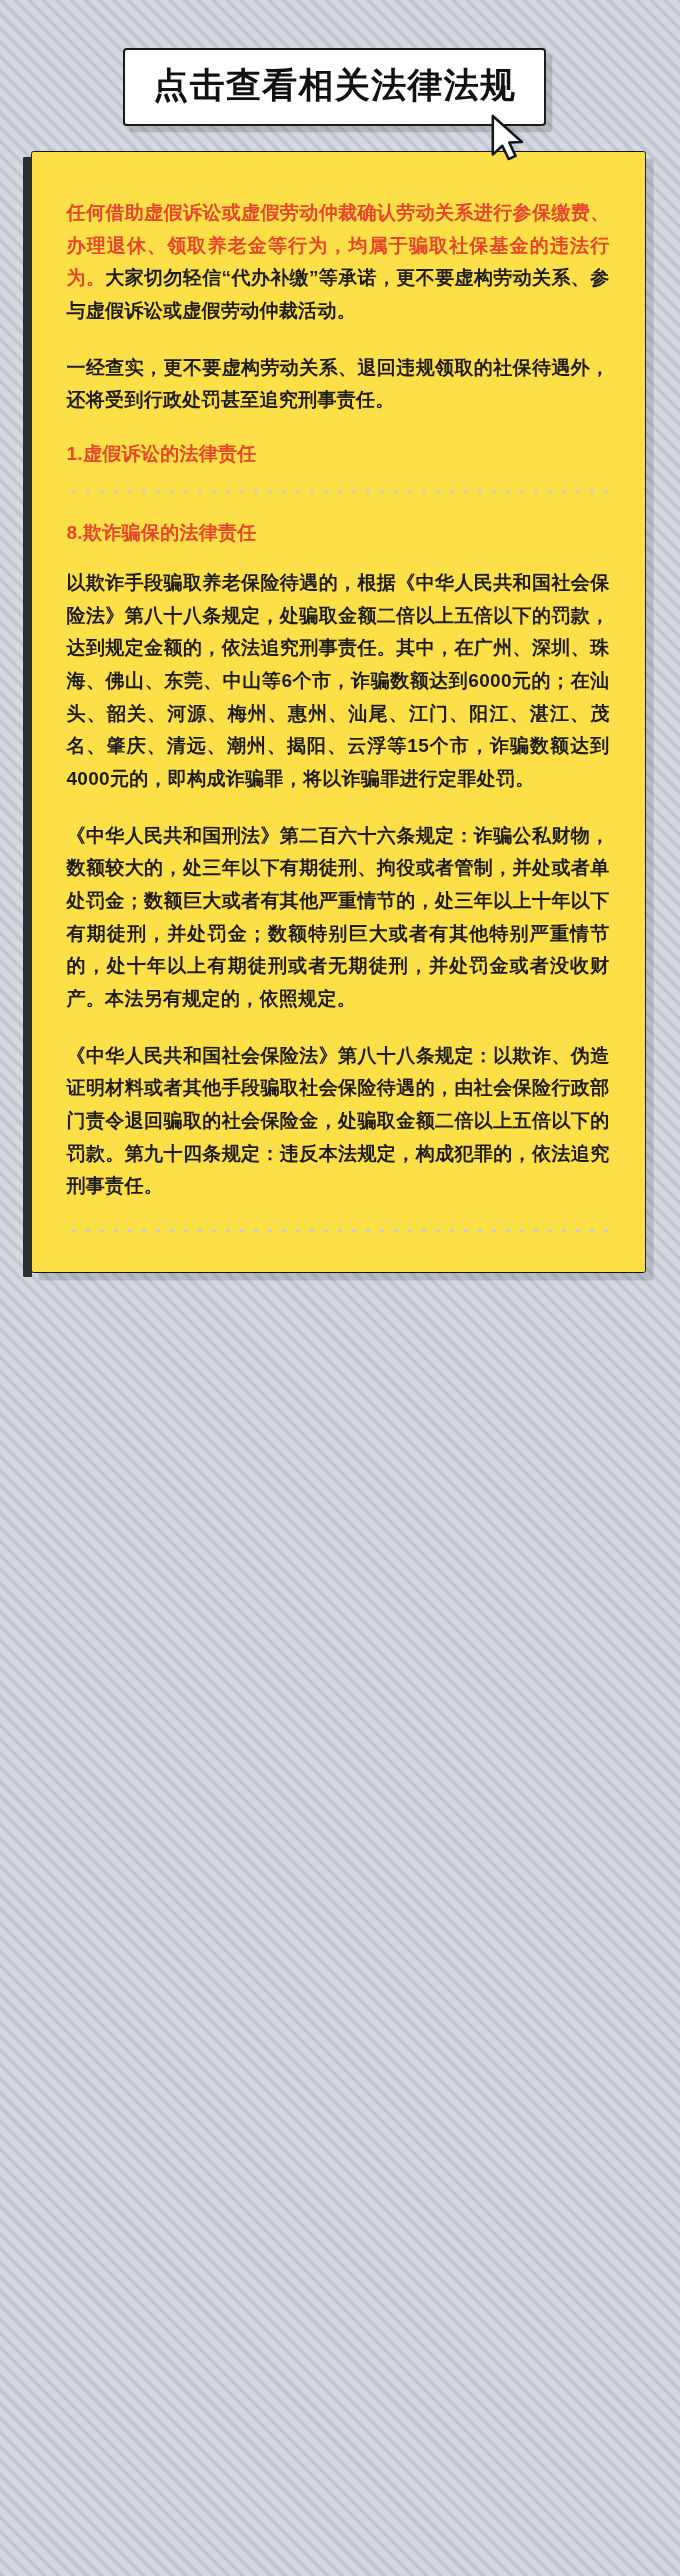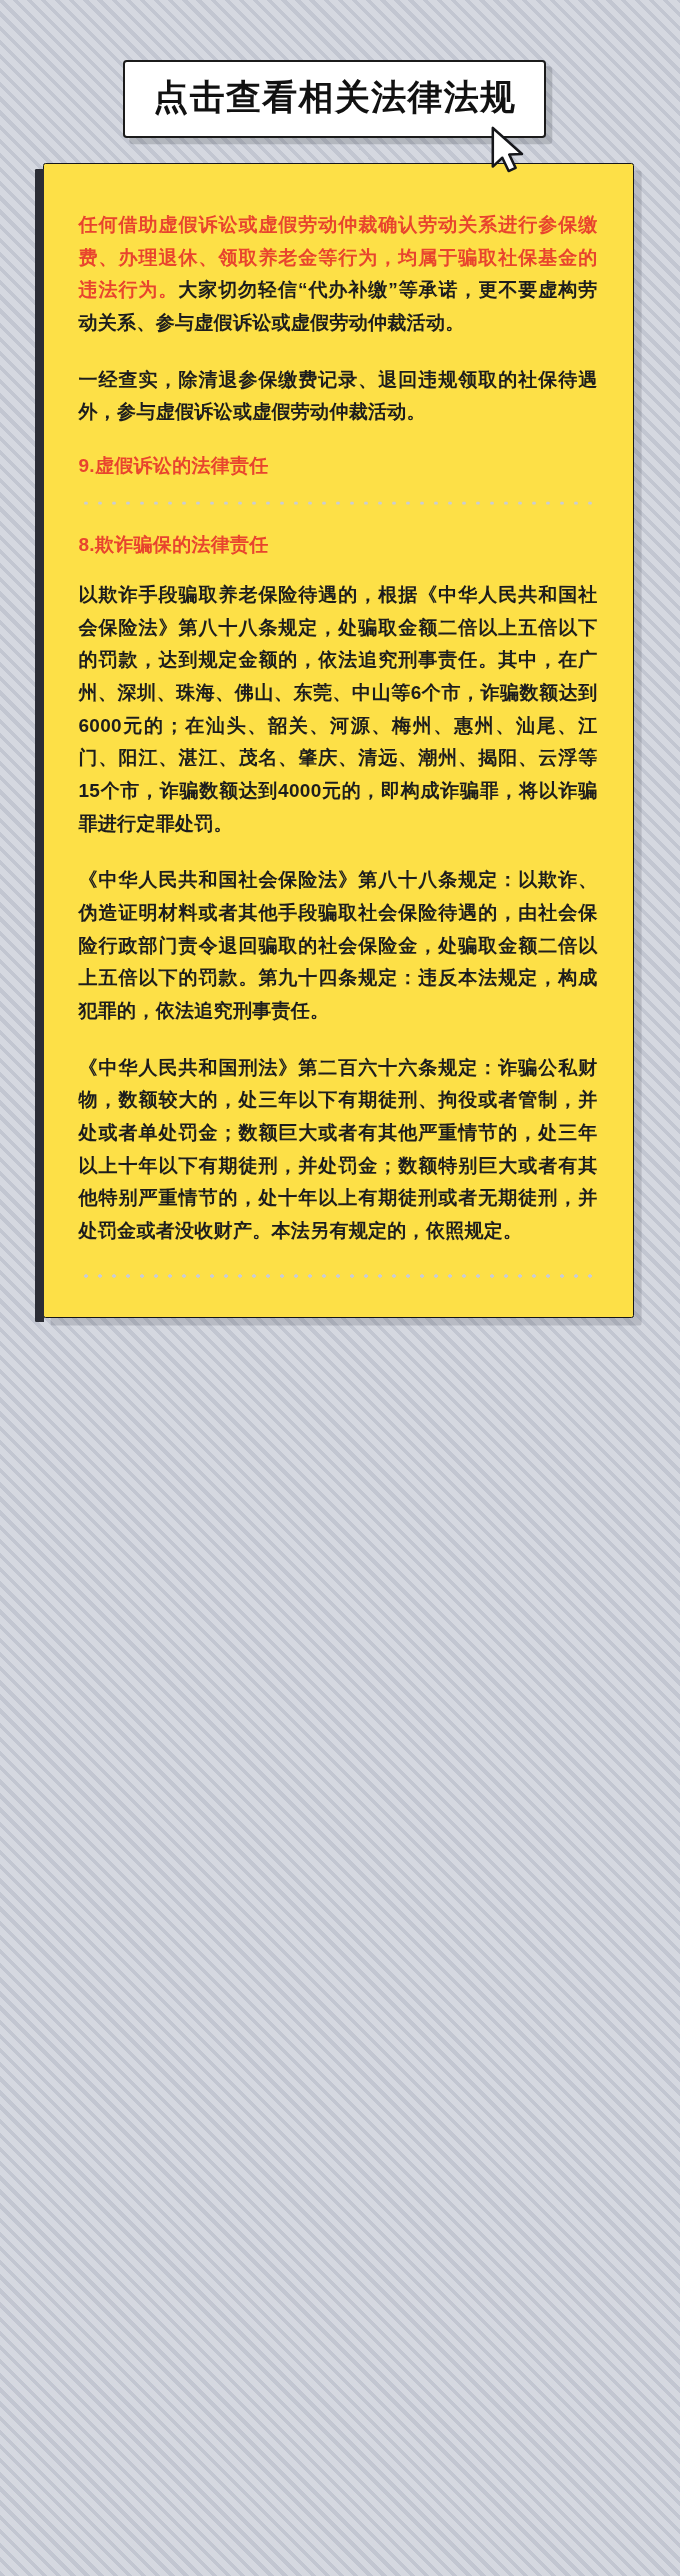--- a/index.html
+++ b/index.html
@@ -26,21 +26,21 @@
       #d5d8e0 3.8px,
       #d5d8e0 10px
     );
     z-index: 0;
   }
   .page {
     position: relative;
     z-index: 1;
     width: 676px;
     box-sizing: border-box;
-    padding: 16px;
+    padding: 4px;
   }
 
   
   .header-wrap {
     position: relative;
     padding: 44px 0 25px 0;
     display: flex;
     justify-content: center;
   }
   .header-banner {
@@ -140,28 +140,28 @@
       <svg class="cursor" viewBox="0 0 60 74" xmlns="http://www.w3.org/2000/svg">
         <path d="M6 3 L6 64 L21 50 L31 71 L42 66 L32 45 L52 44 Z" fill="#ffffff" stroke="#15161a" stroke-width="4" stroke-linejoin="round"></path>
       </svg>
     </div>
   </div>
 
   <div class="card">
 
     <p class="para lead"><span class="hl">任何借助虚假诉讼或虚假劳动仲裁确认劳动关系进行参保缴费、办理退休、领取养老金等行为，均属于骗取社保基金的违法行为。</span><span>大家切勿轻信“代办补缴”等承诺，更不要虚构劳动关系、参与虚假诉讼或虚假劳动仲裁活动。</span></p>
 
-    <p class="para">一经查实，除清退参保缴费记录、退回违规领取的社保待遇外，参与虚假诉讼或虚假劳动仲裁活动。</p>
+    <p class="para">一经查实，更不要虚构劳动关系、退回违规领取的社保待遇外，还将受到行政处罚甚至追究刑事责任。</p>
 
-    <h3 class="section-title">9.虚假诉讼的法律责任</h3>
+    <h3 class="section-title">1.虚假诉讼的法律责任</h3>
 
     <div class="divider"></div>
 
     <h3 class="section-title">8.欺诈骗保的法律责任</h3>
     <p class="para">以欺诈手段骗取养老保险待遇的，根据《中华人民共和国社会保险法》第八十八条规定，处骗取金额二倍以上五倍以下的罚款，达到规定金额的，依法追究刑事责任。其中，在广州、深圳、珠海、佛山、东莞、中山等6个市，诈骗数额达到6000元的；在汕头、韶关、河源、梅州、惠州、汕尾、江门、阳江、湛江、茂名、肇庆、清远、潮州、揭阳、云浮等15个市，诈骗数额达到4000元的，即构成诈骗罪，将以诈骗罪进行定罪处罚。</p>
+    <p class="para">《中华人民共和国刑法》第二百六十六条规定：诈骗公私财物，数额较大的，处三年以下有期徒刑、拘役或者管制，并处或者单处罚金；数额巨大或者有其他严重情节的，处三年以上十年以下有期徒刑，并处罚金；数额特别巨大或者有其他特别严重情节的，处十年以上有期徒刑或者无期徒刑，并处罚金或者没收财产。本法另有规定的，依照规定。</p>
     <p class="para">《中华人民共和国社会保险法》第八十八条规定：以欺诈、伪造证明材料或者其他手段骗取社会保险待遇的，由社会保险行政部门责令退回骗取的社会保险金，处骗取金额二倍以上五倍以下的罚款。第九十四条规定：违反本法规定，构成犯罪的，依法追究刑事责任。</p>
-    <p class="para">《中华人民共和国刑法》第二百六十六条规定：诈骗公私财物，数额较大的，处三年以下有期徒刑、拘役或者管制，并处或者单处罚金；数额巨大或者有其他严重情节的，处三年以上十年以下有期徒刑，并处罚金；数额特别巨大或者有其他特别严重情节的，处十年以上有期徒刑或者无期徒刑，并处罚金或者没收财产。本法另有规定的，依照规定。</p>
 
     <div class="divider bottom"></div>
   </div>
 
 </div>
 
 
 </body></html>

